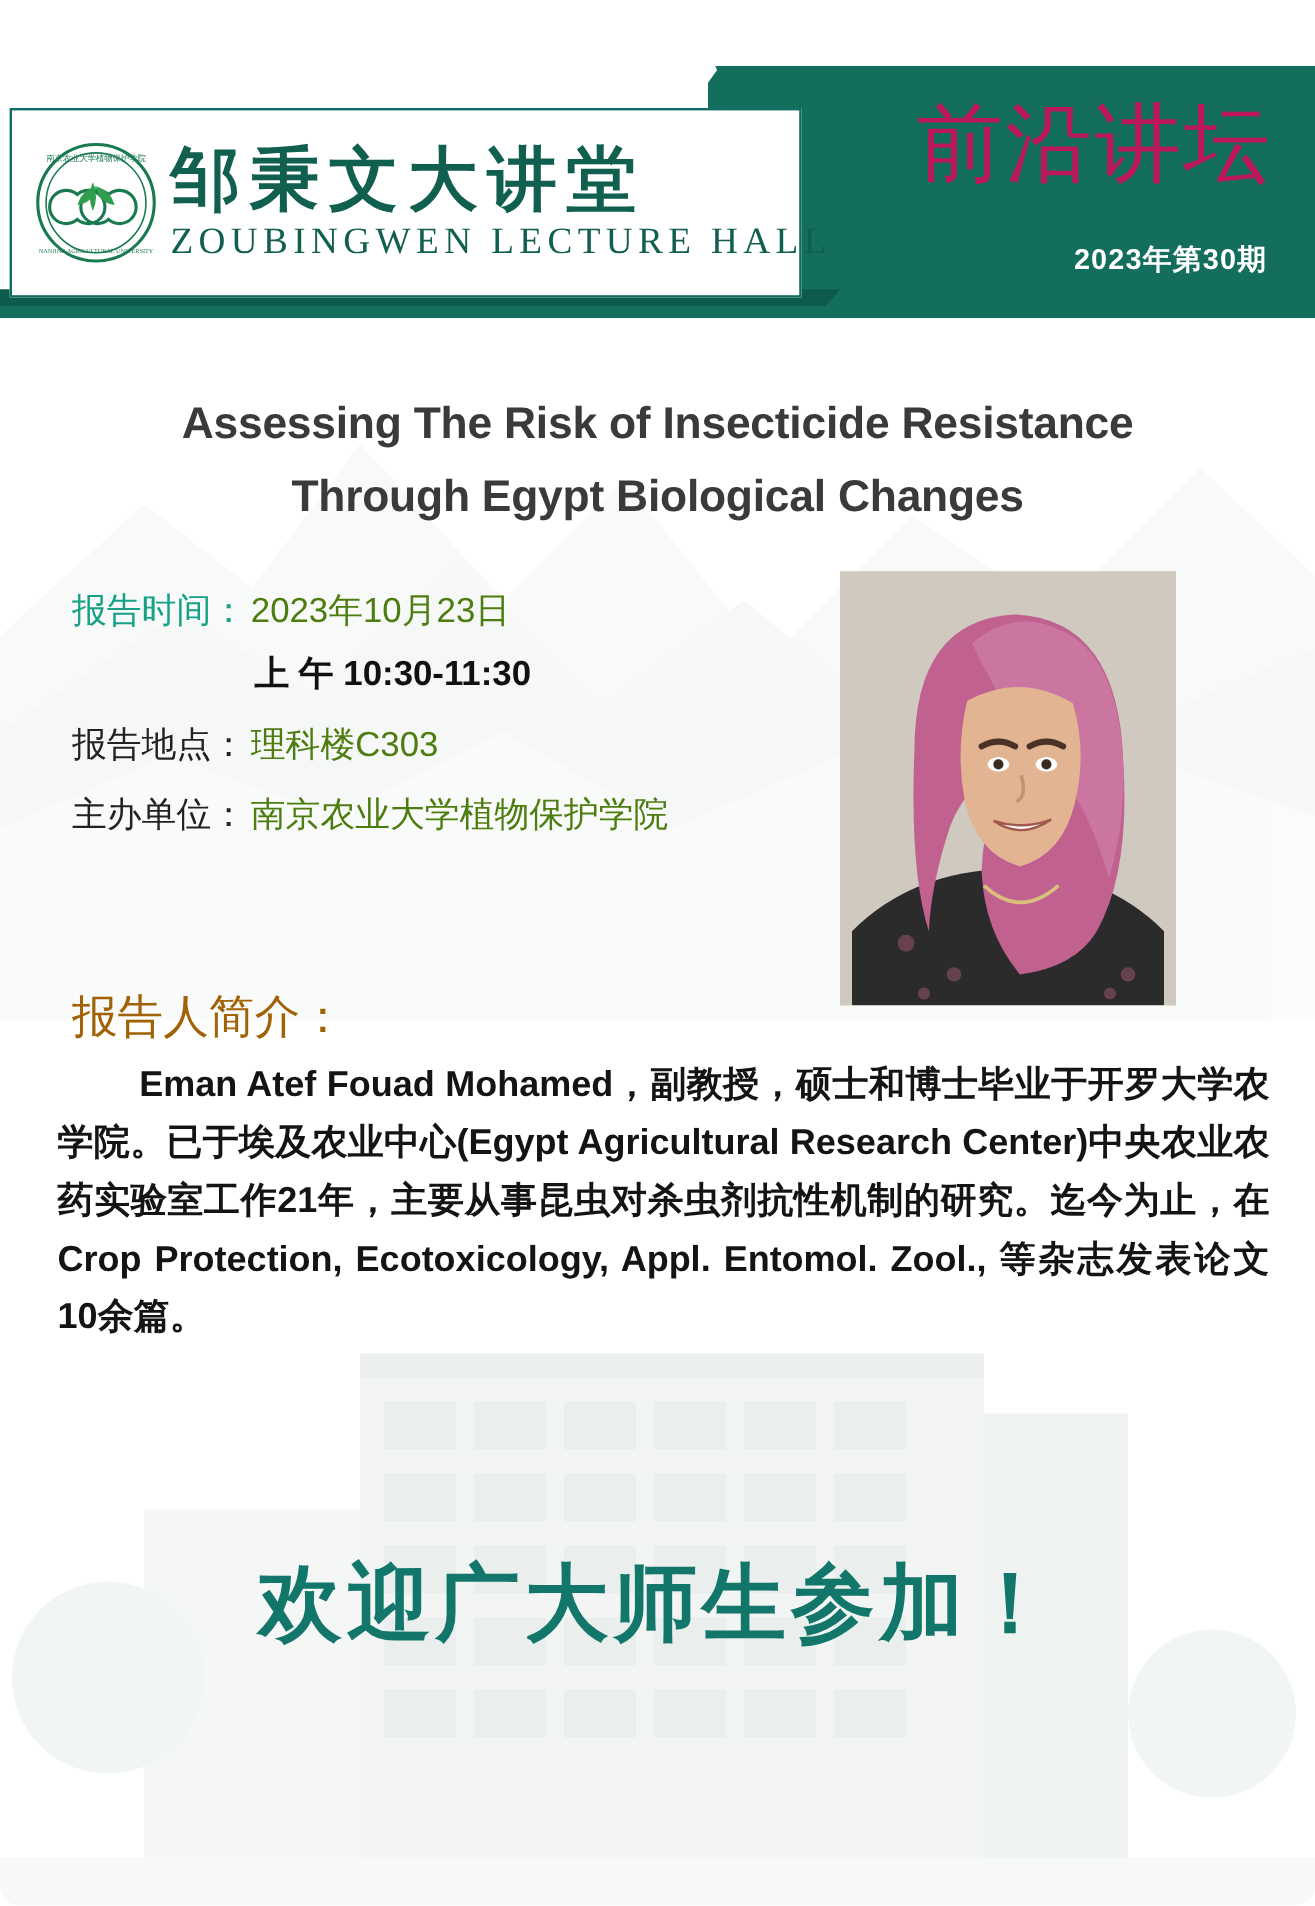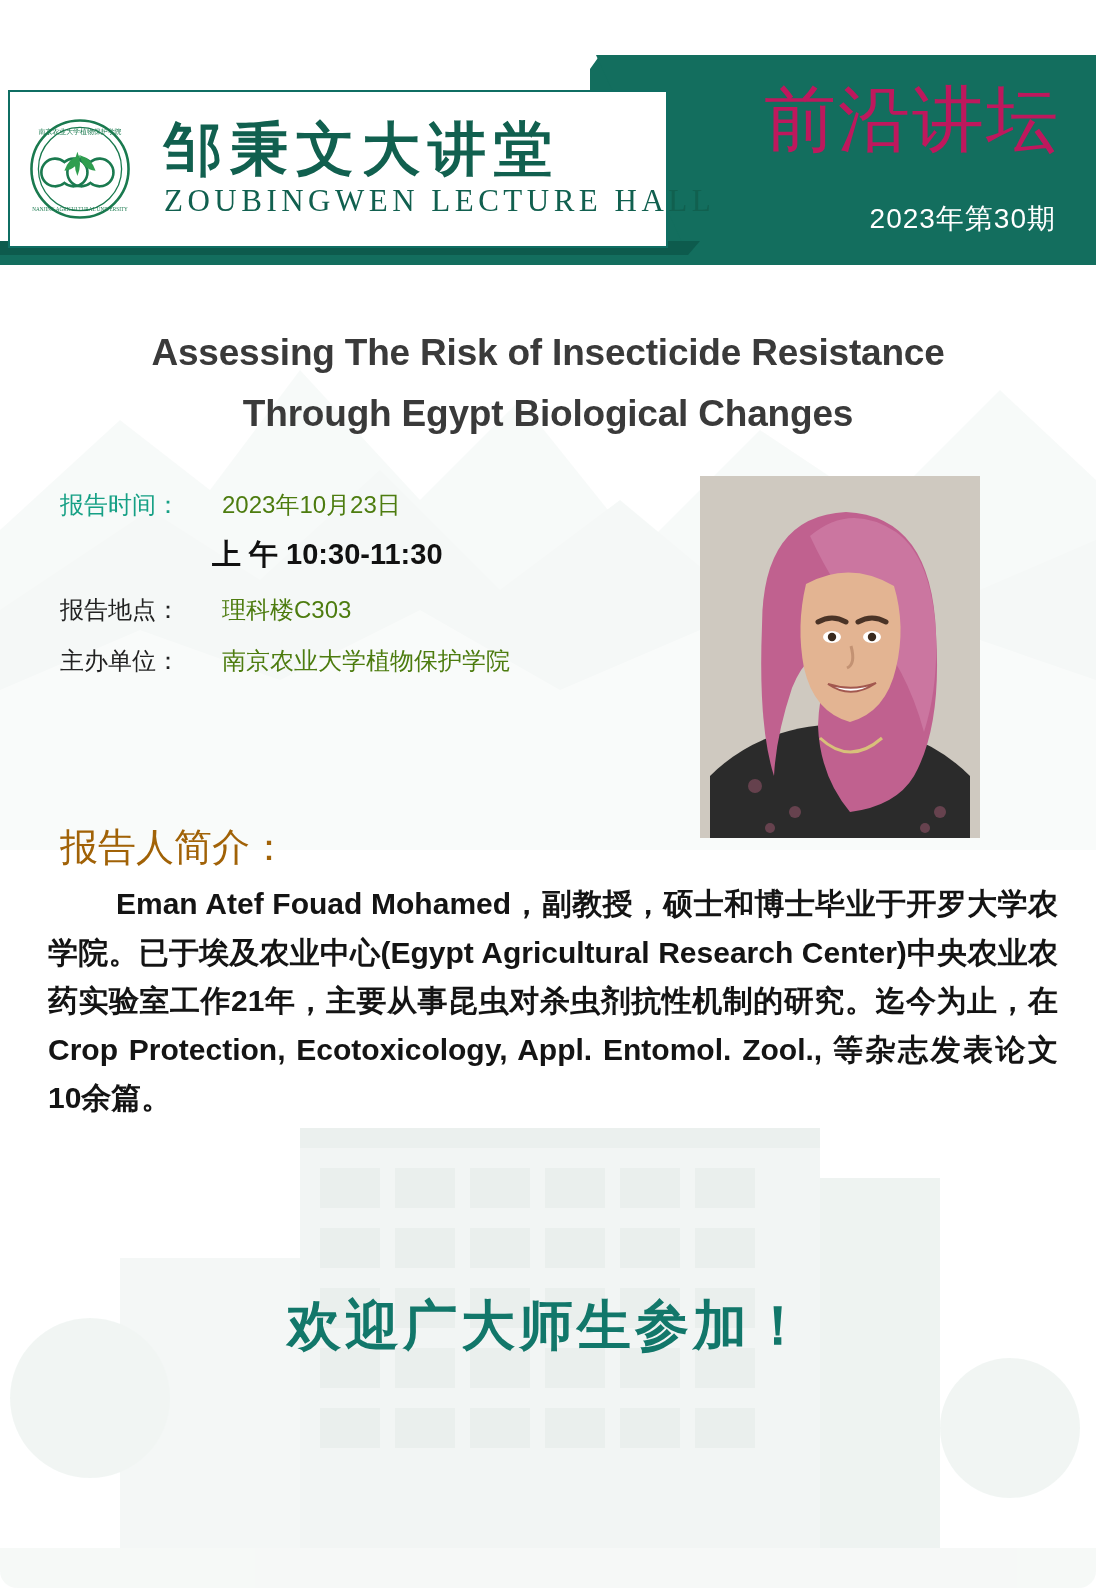--- a/index.html
+++ b/index.html
@@ -56,21 +56,21 @@
     box-sizing: border-box;
     display: flex;
     align-items: center;
   }
   .logo-emblem {
     width: 104px; height: 104px;
     margin-left: 18px;
     flex: none;
   }
   .logo-text {
-    margin-left: 32px;
+    margin-left: 10px;
     display: flex;
     flex-direction: column;
     justify-content: center;
   }
   .logo-cn {
     font-family: "DejaVu Serif", serif;
     font-weight: bold;
     font-size: 58px;
     letter-spacing: 8px;
     color: #11604f;
@@ -91,22 +91,22 @@
     font-family: "DejaVu Sans", sans-serif;
     font-size: 72px;
     font-weight: normal;
     color: #be185d;
     letter-spacing: 2px;
     white-space: nowrap;
   }
   .header-issue {
     position: absolute;
     right: 40px; top: 200px;
-    font-size: 28px;
-    font-weight: normal;
+    font-size: 24px;
+    font-weight: bold;
     color: #ffffff;
     letter-spacing: 1px;
     white-space: nowrap;
   }
 
   
   .talk-title {
     position: absolute;
     left: 60px; top: 322px;
     width: 976px;
@@ -121,23 +121,22 @@
   
   .info {
     position: absolute;
     left: 60px; top: 488px;
     width: 620px;
   }
   .info-row {
     display: flex;
     align-items: baseline;
     margin-bottom: 16px;
-    font-size: 24px;
+    font-size: 29px;
     line-height: 1.45;
-    gap: 38px;
   }
   .info-label {
     color: #16a085;
     font-weight: normal;
     white-space: nowrap;
   }
   .info-label.dark {
     color: #222222;
   }
   .info-value {
@@ -183,21 +182,21 @@
   }
   .bio-body .indent { display: inline-block; width: 68px; }
 
   
   .slogan {
     position: absolute;
     left: 0; top: 1290px;
     width: 1096px;
     text-align: center;
     font-family: Liberation Sans, sans-serif;
-    font-size: 54px;
+    font-size: 70px;
     font-weight: bold;
     color: #12776a;
     letter-spacing: 4px;
   }
 </style>
 </head>
 <body>
 
 <div class="poster">
 

